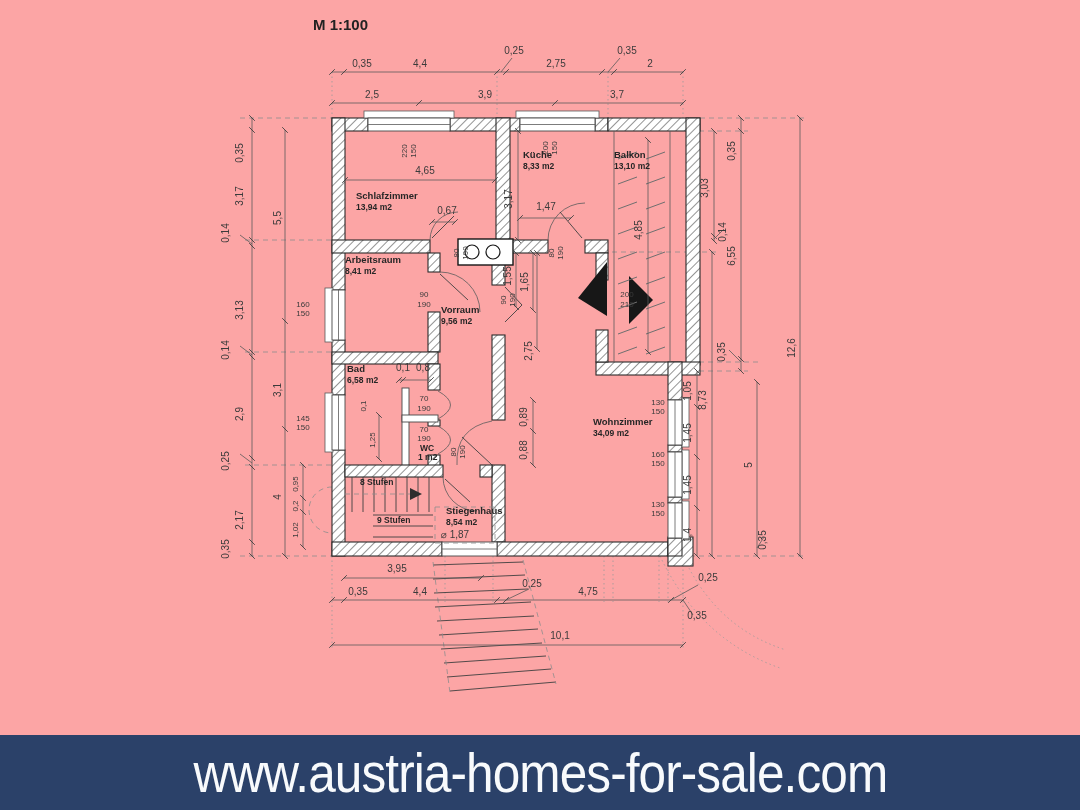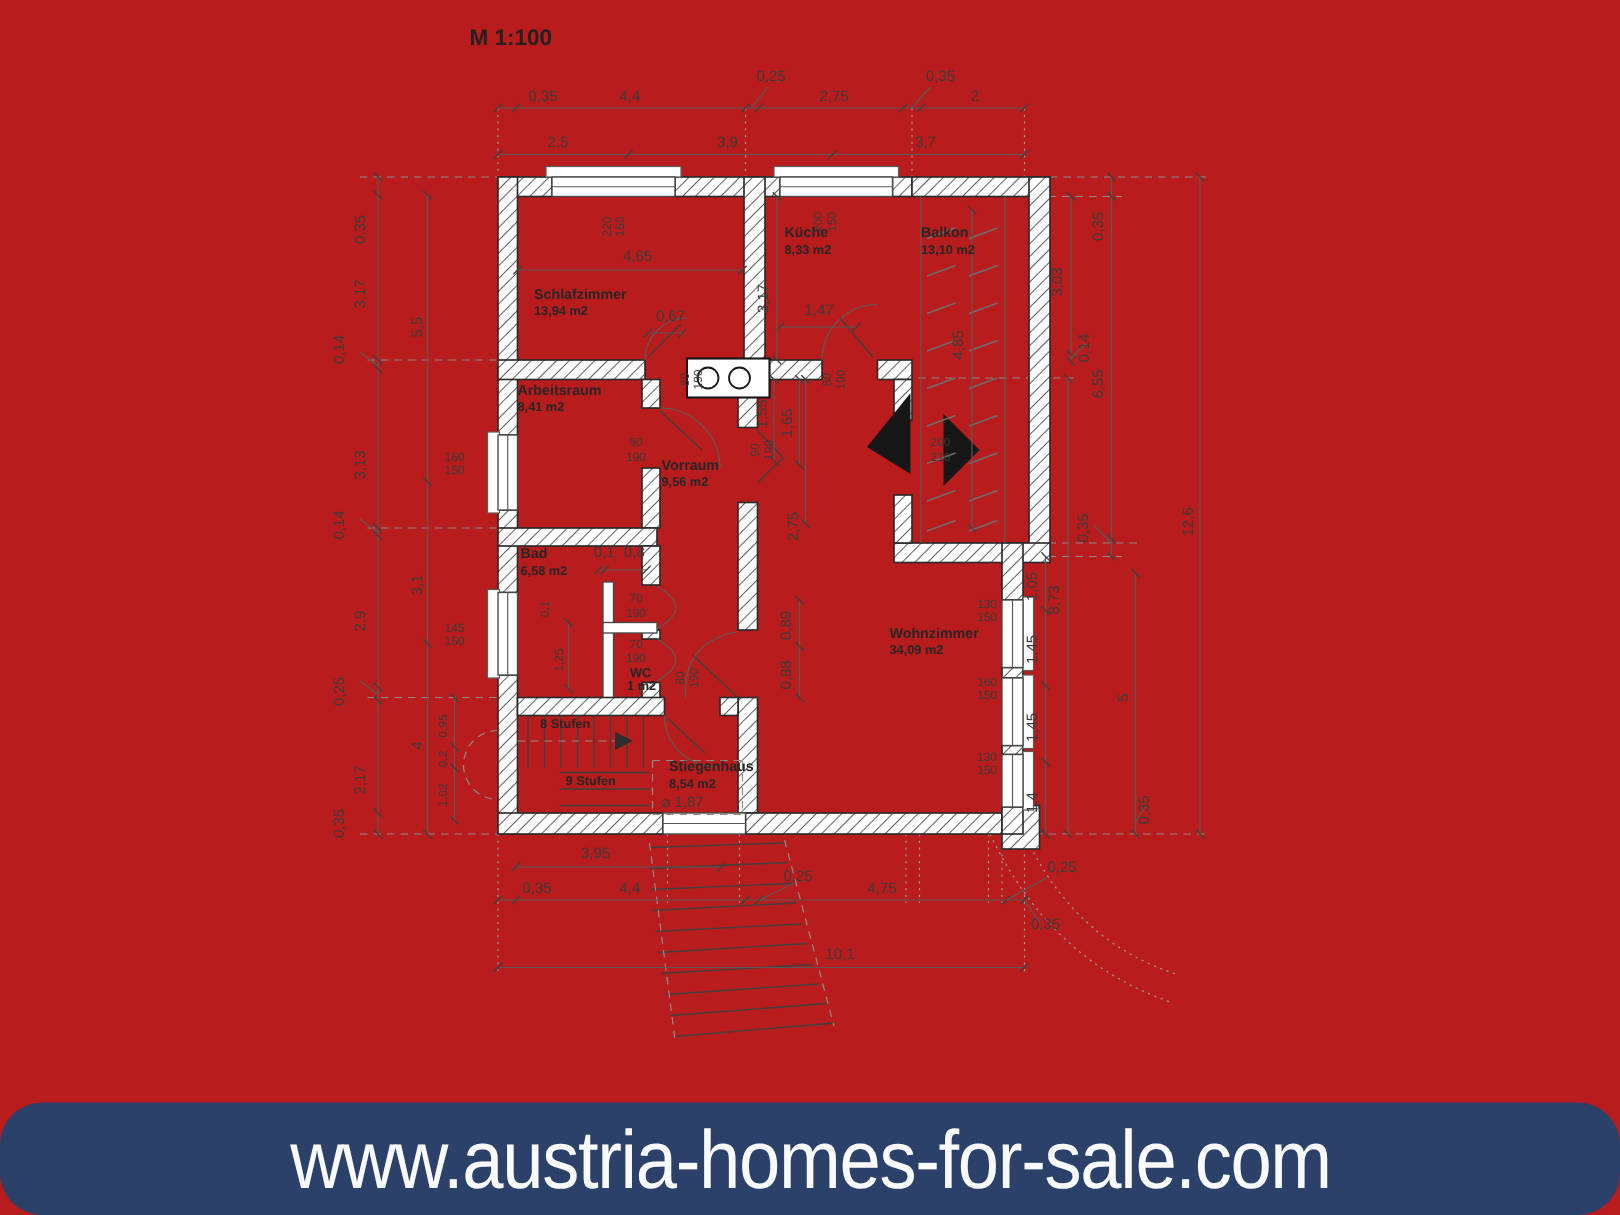--- a/index.html
+++ b/index.html
@@ -1,36 +1,36 @@
 <!DOCTYPE html>
 <html><head>
 <meta charset="utf-8">
 <style>
   html,body{margin:0;padding:0;background:#ffffff;}
-  .page{position:relative;width:1080px;height:810px;background:#b91c1c;overflow:hidden;
+  .page{position:relative;width:1080px;height:810px;background:#fca5a5;overflow:hidden;
         font-family:"Liberation Sans", sans-serif;}
   svg{position:absolute;top:0;left:0;}
   svg text{font-family:"Liberation Sans", sans-serif;}
   .d{font-size:10px;fill:#3b3b3b;text-anchor:middle;}
   .s{font-size:8px;fill:#3b3b3b;text-anchor:middle;}
   .r{font-size:9.5px;font-weight:bold;fill:#262626;text-anchor:start;}
   .r2{font-size:8.5px;font-weight:bold;fill:#262626;text-anchor:start;}
   .t{font-size:15px;font-weight:bold;fill:#222;text-anchor:start;}
   .wall{fill:url(#hh);stroke:#2b2b2b;stroke-width:1.1;}
   .win{fill:#ffffff;stroke:#474747;stroke-width:0.9;}
   .sill{fill:#ffffff;stroke:#5a5a5a;stroke-width:0.8;}
   .dl{stroke:#5a5a5a;stroke-width:0.8;fill:none;}
   .dash{stroke:#8d8d8d;stroke-width:0.8;stroke-dasharray:5 4;fill:none;}
   .dot{stroke:#9a9a9a;stroke-width:0.8;stroke-dasharray:1.5 3;fill:none;}
   .st{stroke:#3f3f3f;stroke-width:0.9;fill:none;}
   .arc{stroke:#5c5c5c;stroke-width:0.8;fill:none;}
   .leaf{fill:#171717;stroke:none;}
   .deck{stroke:#6f6f6f;stroke-width:1;fill:none;}
   .banner{position:absolute;left:0;top:735px;width:1080px;height:75px;background:#2b4169;
-          display:flex;align-items:center;justify-content:center;border-radius:28px;}
+          display:flex;align-items:center;justify-content:center;}
   .banner span{color:#f8fafc;font-size:55px;letter-spacing:-1px;transform:scaleX(0.9);white-space:nowrap;}
 </style>
 </head>
 <body>
 
 <div class="page">
 <svg width="1080" height="735" viewBox="0 0 1080 735">
   <defs>
     <pattern id="hh" width="6" height="6" patternUnits="userSpaceOnUse" patternTransform="rotate(45)">
       <rect width="6" height="6" fill="#ffffff"></rect>

